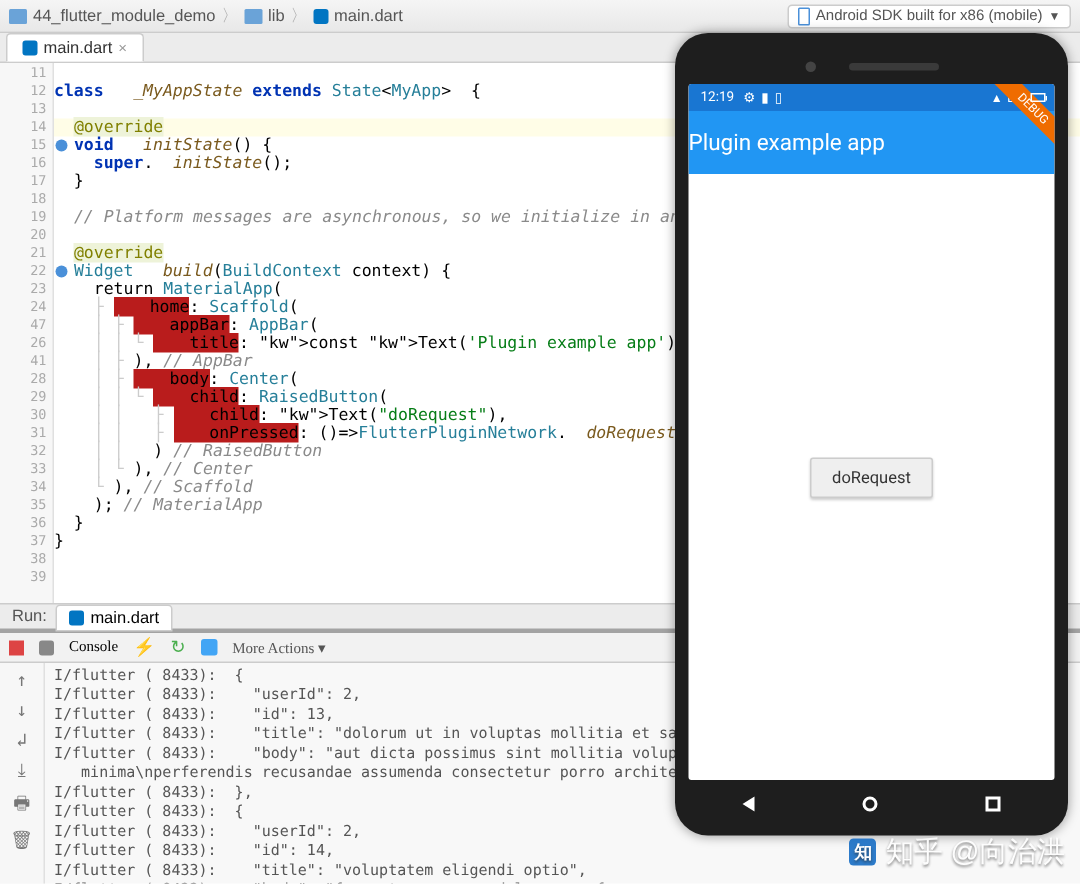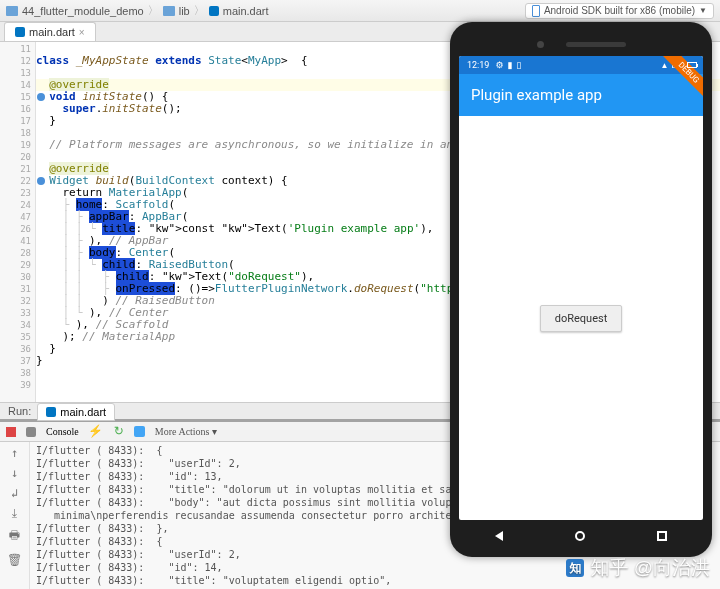--- a/index.html
+++ b/index.html
@@ -19,22 +19,22 @@
   .gutter .ln { height:12px; line-height:12px; font-size:9px; color:#aaa; padding-right:4px; position:relative; }
   .gutter .ln.bp::after { content:""; position:absolute; right:-10px; top:2px; width:8px; height:8px; background:#4a90d9; border-radius:50%; }
   .code { flex:1; padding-top:1px; overflow:hidden; white-space:pre; font-size:11px; line-height:12px; }
   .code .l { height:12px; }
   .hl { background:#fffde7; }
   .kw { color:#0033b3; font-weight:bold; }
   .an { color:#808000; background:#eef3d9; }
   .cls { color:#267f99; }
   .str { color:#067d17; }
   .cm { color:#8a8a8a; font-style:italic; }
-  .fn { color:#7a5a1e; font-style:italic; }
-  .hl-prop { background:#1d4ed8; }
+  .fn { color:#7a5a1e; font-style:italic;margin-left:13px; }
+  .hl-prop { background:#b91c1c;padding-left:24px; }
   .guide { color:#ccc; }
   .run-header { height:20px; background:#ececec; border-top:1px solid #ccc; border-bottom:3px solid #a3a3a3; display:flex; align-items:center; padding-left:8px; gap:6px; font-family:-apple-system,sans-serif; font-size:11px; }
   .run-header .label { color:#555; }
   .run-tab { display:flex; align-items:center; gap:4px; padding:0 8px; background:#fff; border:1px solid #ccc; border-radius:3px 3px 0 0; height:18px; margin-top:2px; }
   .tool-row { height:20px; background:#f2f2f2; border-bottom:1px solid #ccc; display:flex; align-items:center; padding-left:6px; gap:10px; font-family:Liberation Serif, serif; font-size:10px; }
   .tool-row .sq { width:10px; height:10px; background:#d44; }
   .tool-row .cs { width:10px; height:10px; background:#888; border-radius:2px; }
   .tool-row .bolt { color:#f6a821; font-size:12px; }
   .tool-row .ref { color:#4caf50; font-size:12px; }
   .tool-row .flut { width:11px; height:11px; background:#42a5f5; border-radius:2px; }
@@ -49,21 +49,21 @@
   .cam { width:7px; height:7px; border-radius:50%; background:#444; }
   .speaker { width:60px; height:5px; border-radius:3px; background:#3a3a3a; }
   .screen { margin-top:8px; height:464px; background:#fff; border-radius:2px; overflow:hidden; display:flex; flex-direction:column; position:relative; }
   .status-bar { height:18px; background:#1976d2; color:#fff; font-size:9px; font-family:Roboto,-apple-system,sans-serif; display:flex; align-items:center; padding:0 6px 0 8px; }
   .status-bar .time { flex:0; }
   .status-bar .sicons { display:flex; gap:4px; margin-left:6px; }
   .status-bar .right { margin-left:auto; display:flex; align-items:center; gap:3px; font-size:8px; }
   .status-bar .batt { width:10px; height:6px; border:1px solid #fff; position:relative; }
   .status-bar .batt::after { content:""; position:absolute; right:-2px; top:1px; width:1px; height:3px; background:#fff; }
   .debug-banner { position:absolute; top:10px; right:-22px; background:#ef6c00; color:#fff; font-size:8px; padding:2px 24px; transform:rotate(45deg); font-family:Roboto,sans-serif; }
-  .app-bar { height:42px; background:#2196f3; color:#fff; font-family:Roboto,-apple-system,sans-serif; font-size:15px; display:flex; align-items:center; padding-left:12px; }
+  .app-bar { height:42px; background:#2196f3; color:#fff; font-family:Roboto,-apple-system,sans-serif; font-size:15px; display:flex; align-items:center; }
   .app-body { flex:1; display:flex; align-items:center; justify-content:center; }
   .raised-btn { background:#efefef; border:1px solid #ccc; padding:6px 14px; font-family:Roboto,sans-serif; font-size:11px; color:#333; box-shadow:0 1px 2px rgba(0,0,0,.2); border-radius:2px; }
   .nav-bar { height:32px; background:#1e1e1e; display:flex; justify-content:space-around; align-items:center; color:#ddd; font-size:12px; }
   .nav-bar .tri { width:0; height:0; border-top:5px solid transparent; border-bottom:5px solid transparent; border-right:8px solid #fff; }
   .nav-bar .circ { width:10px; height:10px; border:2px solid #fff; border-radius:50%; }
   .nav-bar .sqr { width:10px; height:10px; border:2px solid #fff; }
   .watermark { position:absolute; right:10px; bottom:8px; color:#fff; font-size:19px; font-family:-apple-system,sans-serif; text-shadow:0 1px 2px rgba(0,0,0,.6); display:flex; align-items:center; gap:6px; opacity:.85; }
   .zh { width:18px; height:18px; background:#0a66c2; color:#fff; font-size:12px; font-weight:bold; display:flex; align-items:center; justify-content:center; border-radius:3px; font-family:sans-serif; }
 </style>
 </head>

